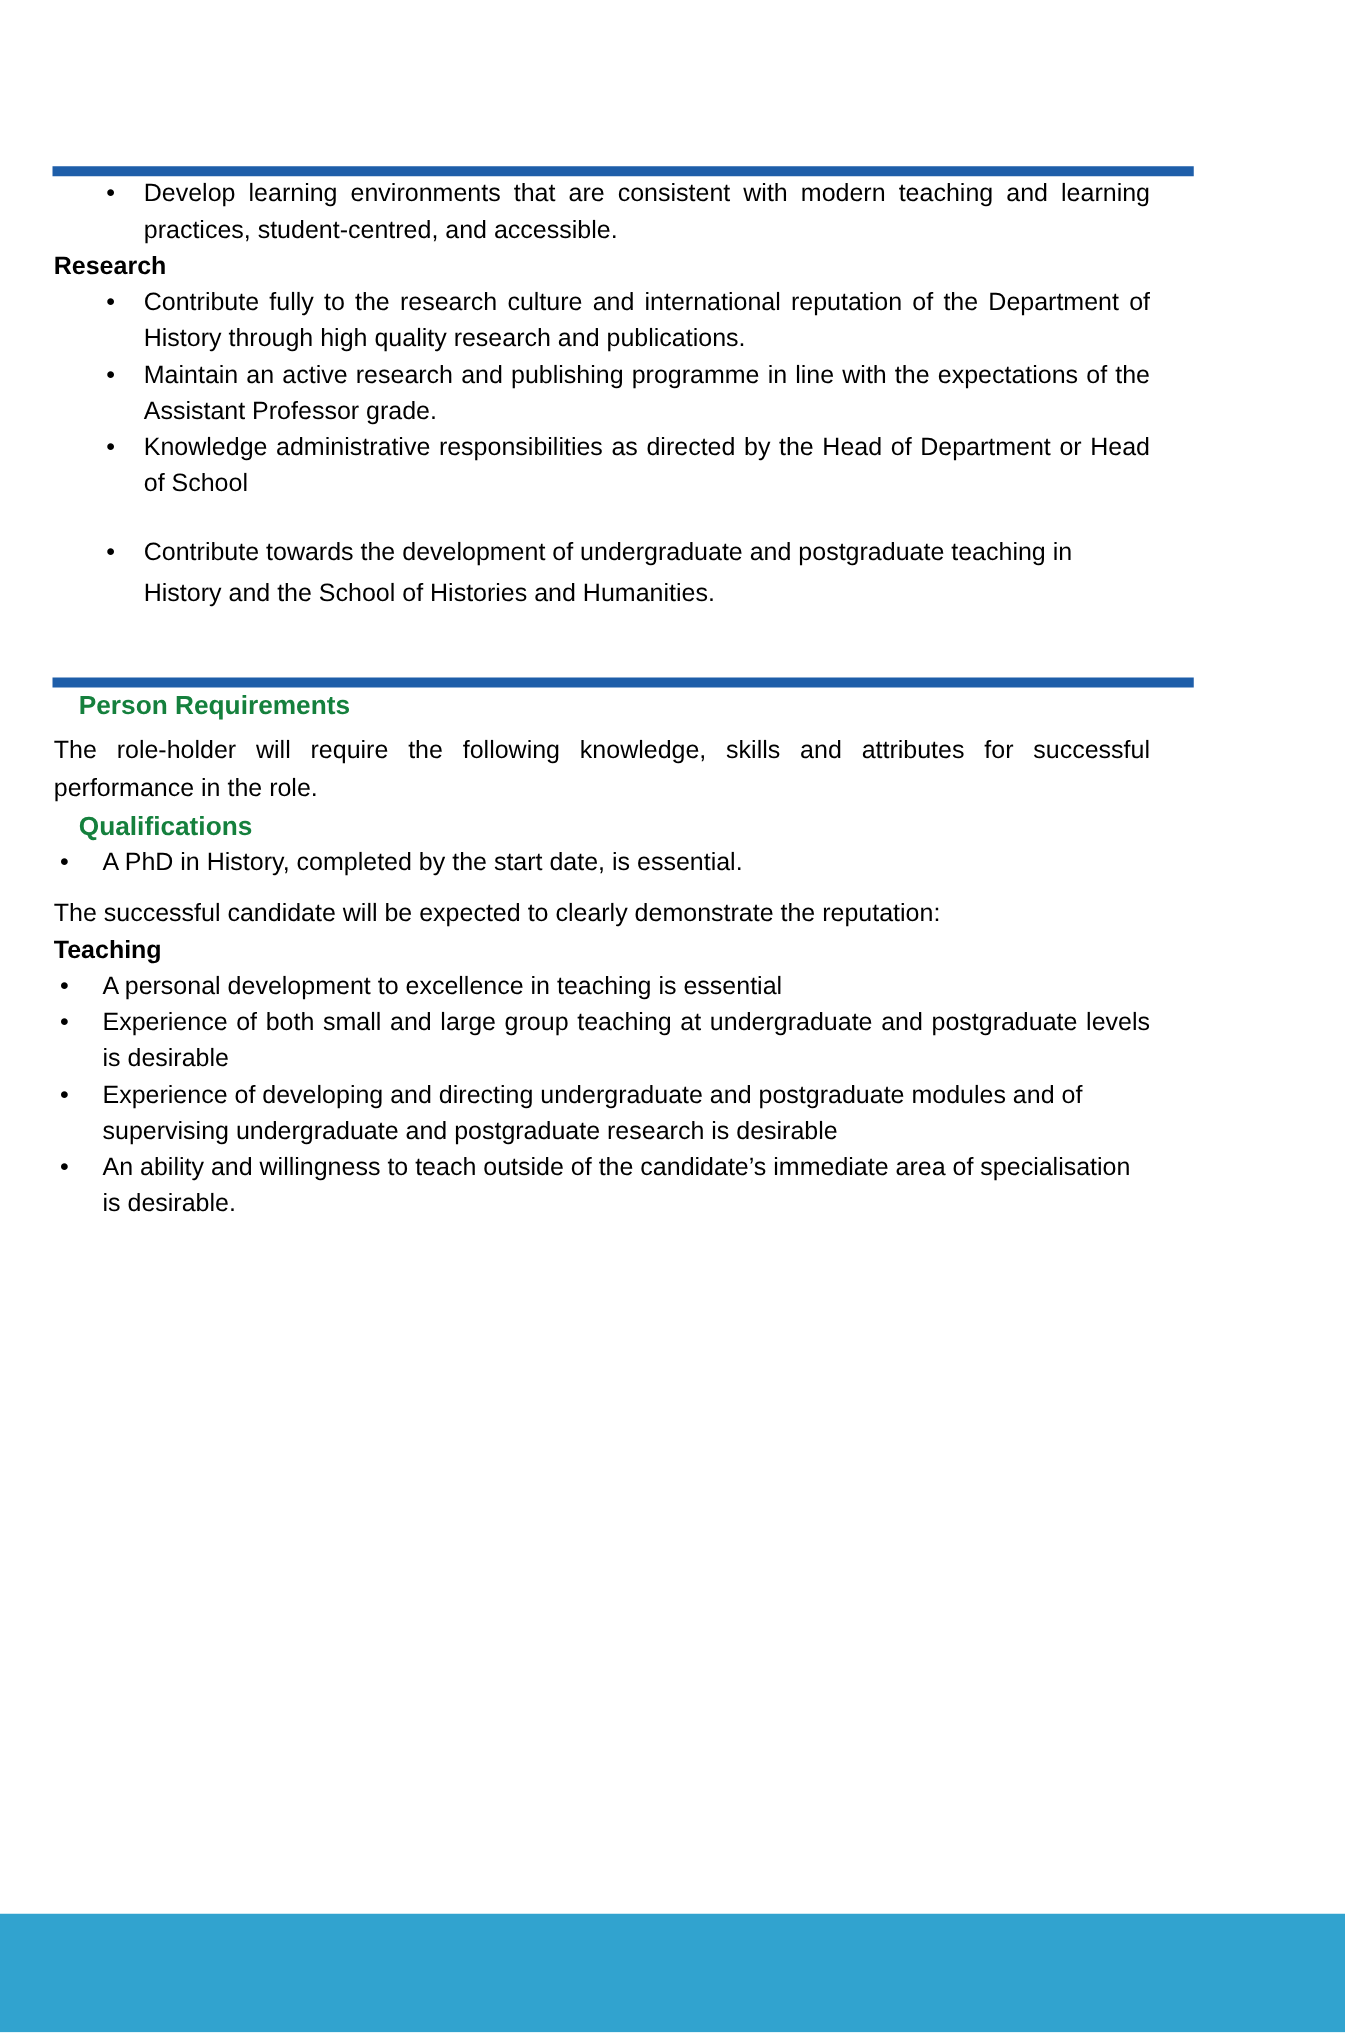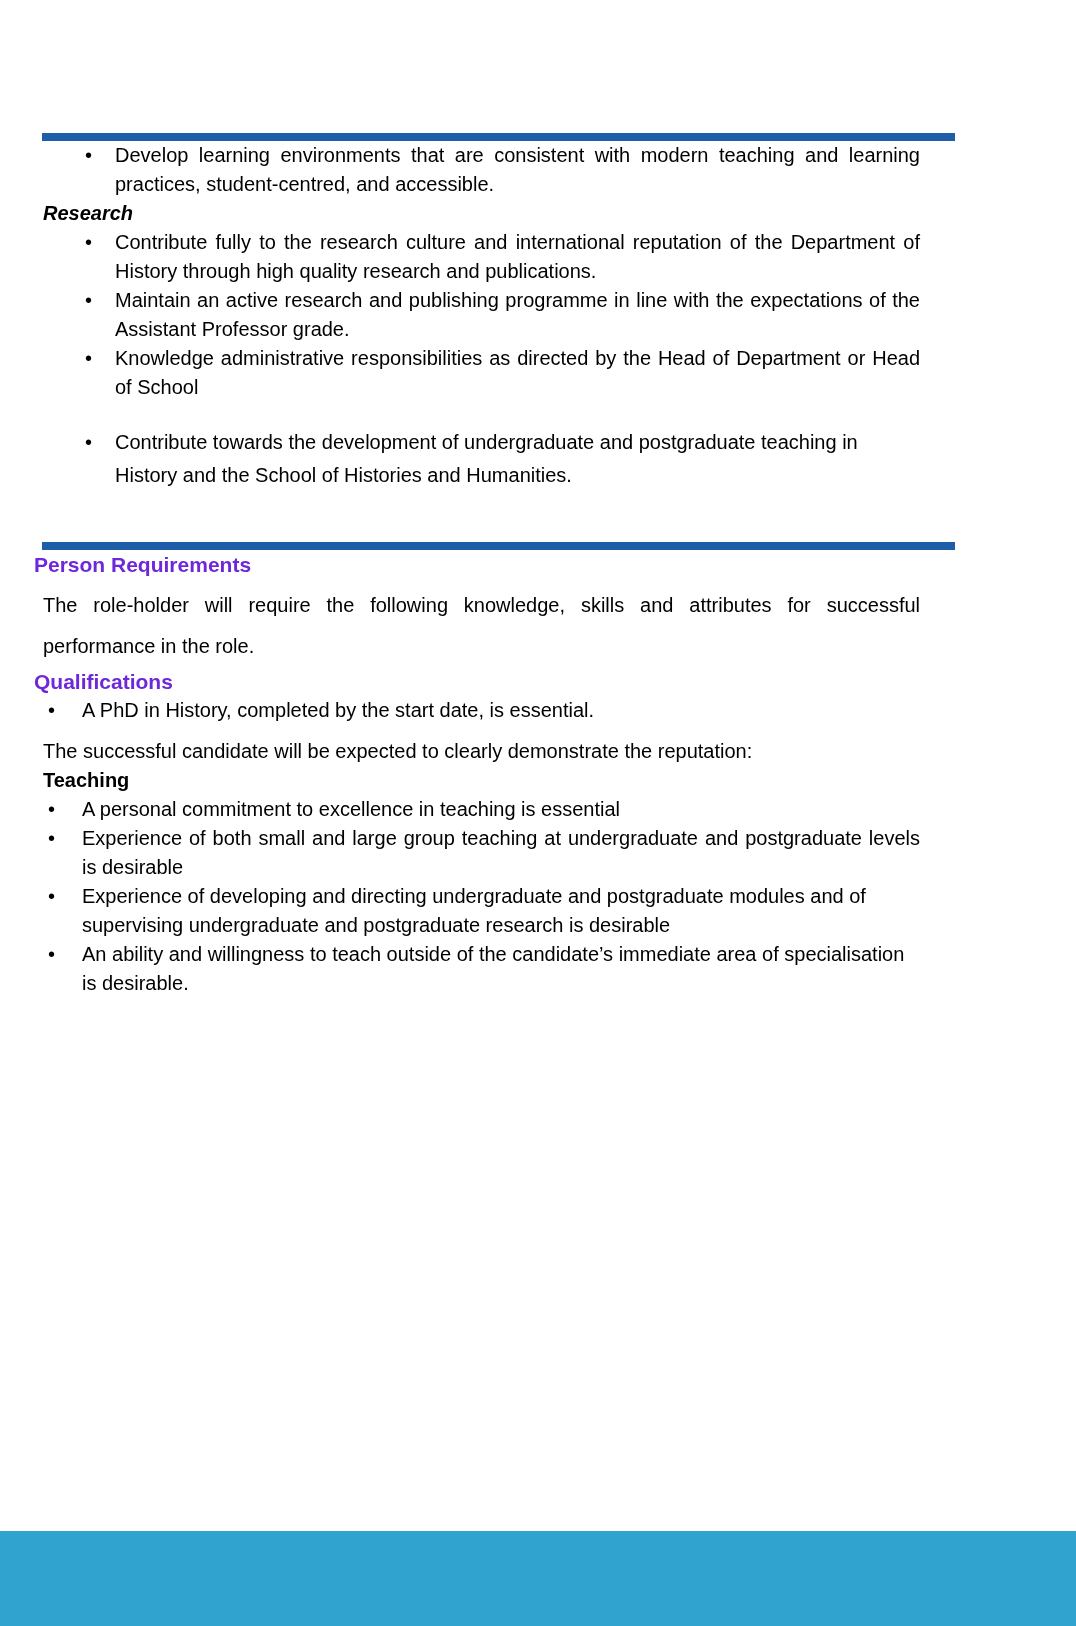--- a/index.html
+++ b/index.html
@@ -38,22 +38,22 @@
   h2.black-heading {
     font-size: 20px;
     font-weight: bold;
     color: #000000;
     margin: 0 0 0 43px;
     line-height: 29px;
   }
   h2.blue-heading {
     font-size: 21px;
     font-weight: bold;
-    color: #6d28d9;
-    margin: 0 0 0 34px;
+    color: #15803d;
+    margin: 0 0 0 63px;
     line-height: 29px;
   }
 
   ul.bullets {
     list-style: none;
     margin: 0;
     padding: 0;
   }
   ul.bullets li {
     display: flex;
@@ -65,29 +65,29 @@
     text-align: left;
   }
   
   ul.bullets.indent-deep li { margin-left: 85px; margin-right: 156px; }
   ul.bullets.indent-deep li .dot { width: 30px; }
   
   ul.bullets.indent-shallow li { margin-left: 48px; margin-right: 156px; }
   ul.bullets.indent-shallow li .dot { width: 34px; }
 
   .intro-list { margin-top: 30px; }
-  .research-heading { margin-top: 55px; font-style: italic; }
+  .research-heading { margin-top: 55px; }
   .research-list { margin-top: 22px; }
   .sd-heading { margin-top: 50px; }
   .sd-list { margin-top: 22px; }
   .sd-list li + li { margin-top: 24px; }
   .sd-list li.loose { line-height: 33px; }
 
   .pr-heading { margin-top: 38px; }
-  .pr-para { margin-top: 6px; line-height: 41px; }
+  .pr-para { margin-top: 6px; line-height: 31px; }
   .qual-heading { margin-top: 52px; }
   .qual-list { margin-top: 14px; }
   .ke-heading { margin-top: 40px; }
   .ke-para { margin-top: 12px; }
   .teaching-heading { margin-top: 26px; }
   .teaching-list { margin-top: 28px; }
 
   .footer-band {
     position: absolute;
     left: 0;
@@ -151,21 +151,21 @@
       </li>
     </ul>
 
     <p class="para body-text ke-para">The successful candidate will be expected to clearly demonstrate the reputation:</p>
 
     <h2 class="black-heading teaching-heading">Teaching</h2>
 
     <ul class="bullets indent-shallow teaching-list body-text">
       <li>
         <span class="dot">•</span>
-        <span>A personal commitment to excellence in teaching is essential</span>
+        <span>A personal development to excellence in teaching is essential</span>
       </li>
       <li>
         <span class="dot">•</span>
         <span class="justified">Experience of both small and large group teaching at undergraduate and postgraduate levels is desirable</span>
       </li>
       <li>
         <span class="dot">•</span>
         <span>Experience of developing and directing undergraduate and postgraduate modules and of supervising undergraduate and postgraduate research is desirable</span>
       </li>
       <li>

